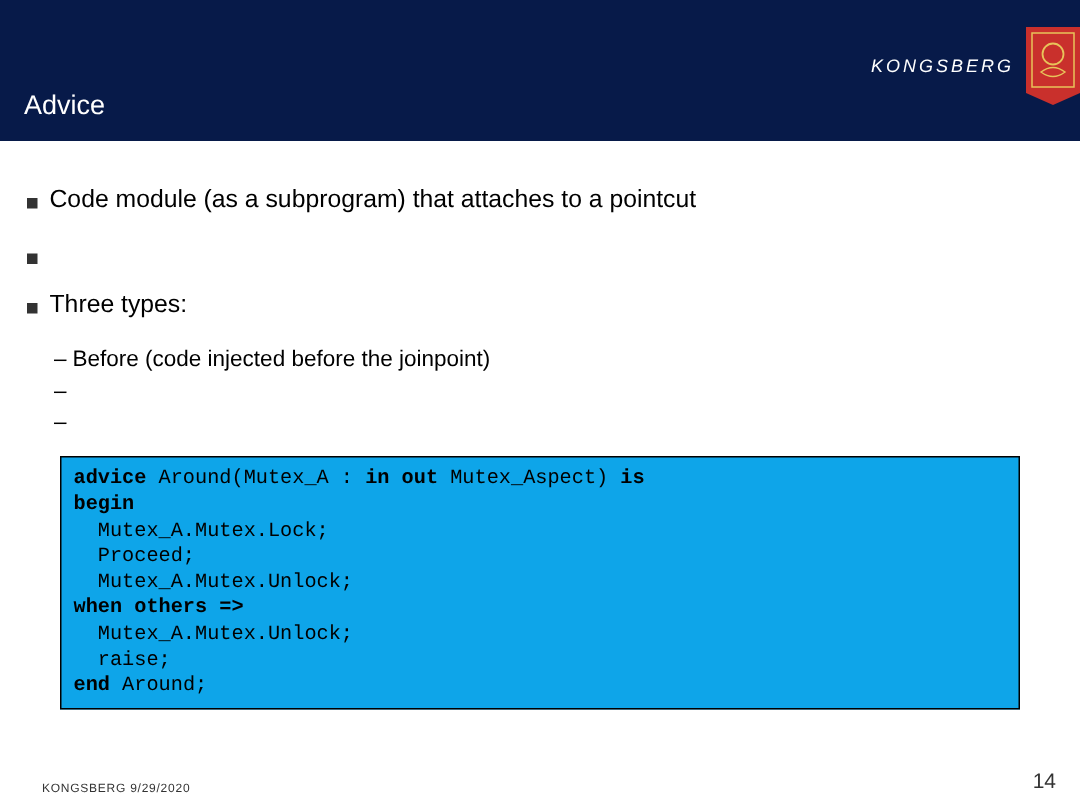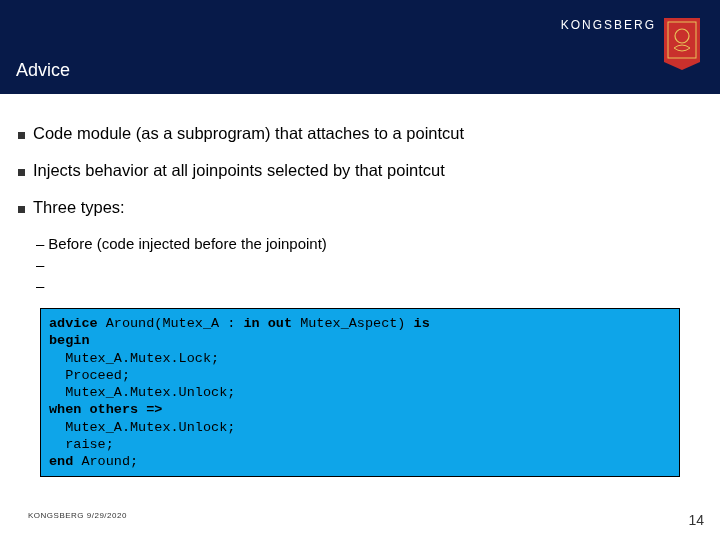--- a/index.html
+++ b/index.html
@@ -20,25 +20,26 @@
   .title {
     position: absolute;
     left: 16px;
     top: 60px;
     color: #fff;
     font-size: 18px;
     font-weight: normal;
   }
   .logo-wrap {
     position: absolute;
-    right: 20px;
+    right: 0;
     top: 18px;
     display: flex;
-    align-items: flex-start;
+    align-items: center;
     gap: 8px;
+    font-style: italic;
   }
   .brand {
     color: #fff;
     font-size: 12px;
     letter-spacing: 2px;
     font-weight: 500;
   }
   .crest {
     width: 36px;
     height: 52px;
@@ -81,21 +82,21 @@
     padding: 6px 8px;
     font-family: "Courier New", monospace;
     font-size: 13.5px;
     line-height: 1.28;
     white-space: pre;
   }
   .codebox b { font-weight: bold; }
   .footer {
     position: absolute;
     left: 28px;
-    bottom: 20px;
+    bottom: 10px;
     font-size: 8px;
     color: #333;
     letter-spacing: 0.5px;
   }
   .pagenum {
     position: absolute;
     right: 16px;
     bottom: 12px;
     font-size: 14px;
     color: #333;
@@ -120,21 +121,20 @@
 
 <div class="content">
 
   <div class="bullet-row">
     <span class="sq"></span>
     <span>Code module (as a subprogram) that attaches to a pointcut</span>
   </div>
 
   <div class="bullet-row">
     <span class="sq"></span>
-    <span>Injects behavior at all joinpoints selected by that pointcut</span>
   </div>
 
   <div class="types-block">
     <div class="bullet-row" style="margin-bottom:18px">
       <span class="sq"></span>
       <span>Three types:</span>
     </div>
     <div class="sub-row">
       <span class="dash">–</span>
       <span>Before (code injected before the joinpoint)</span>

